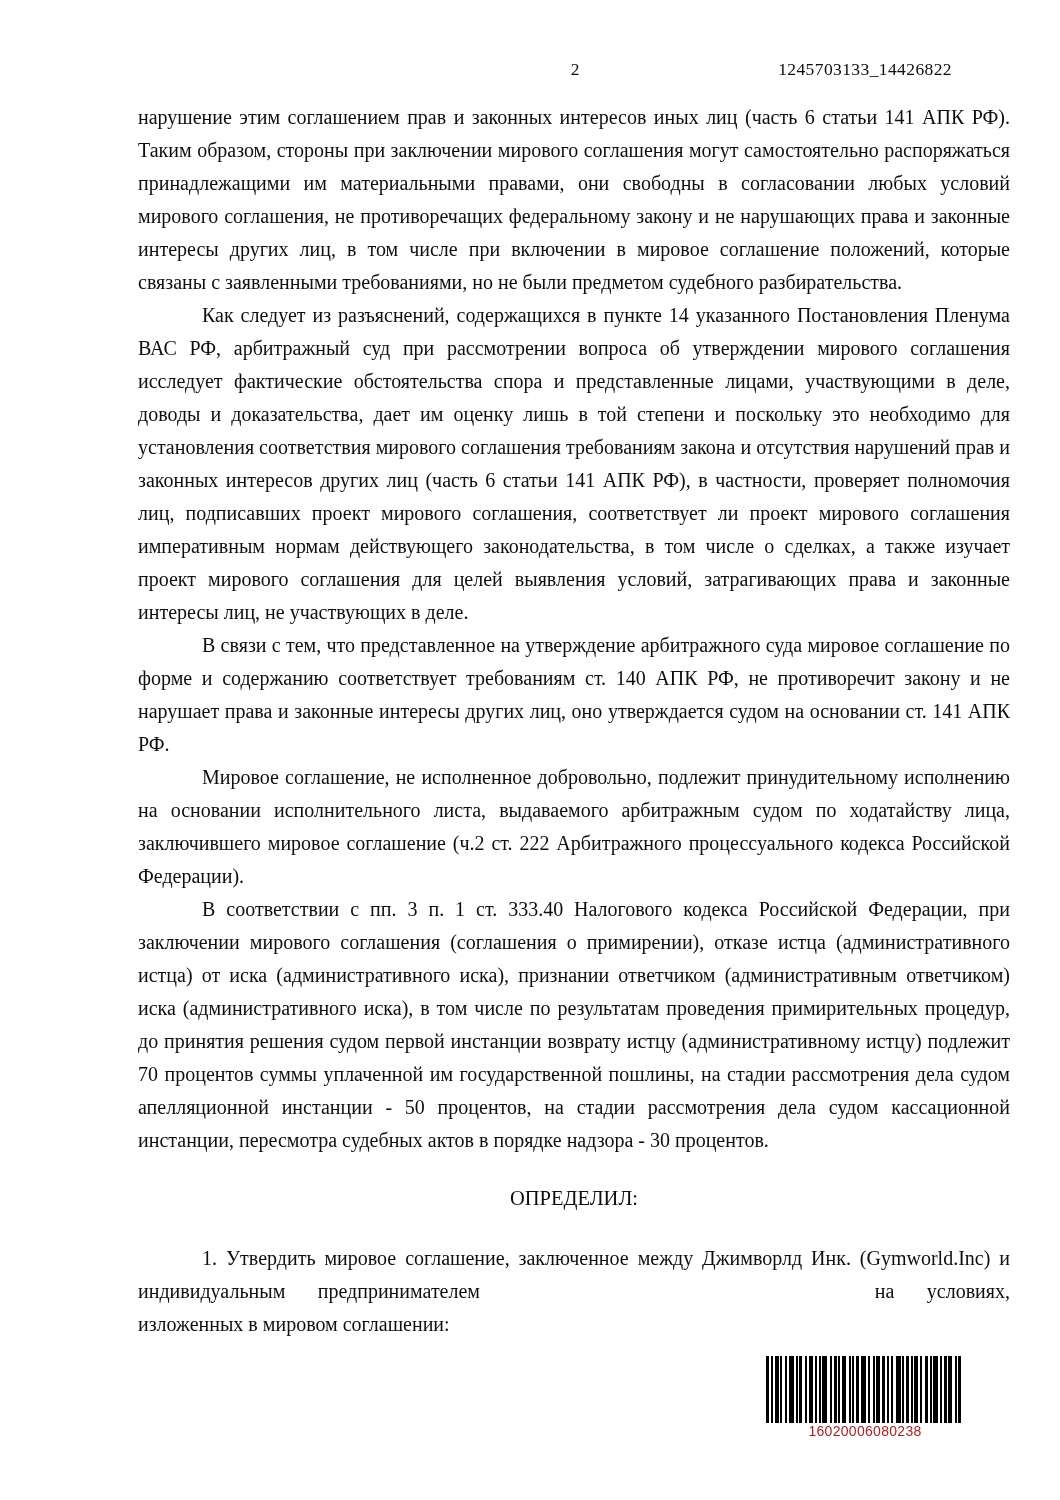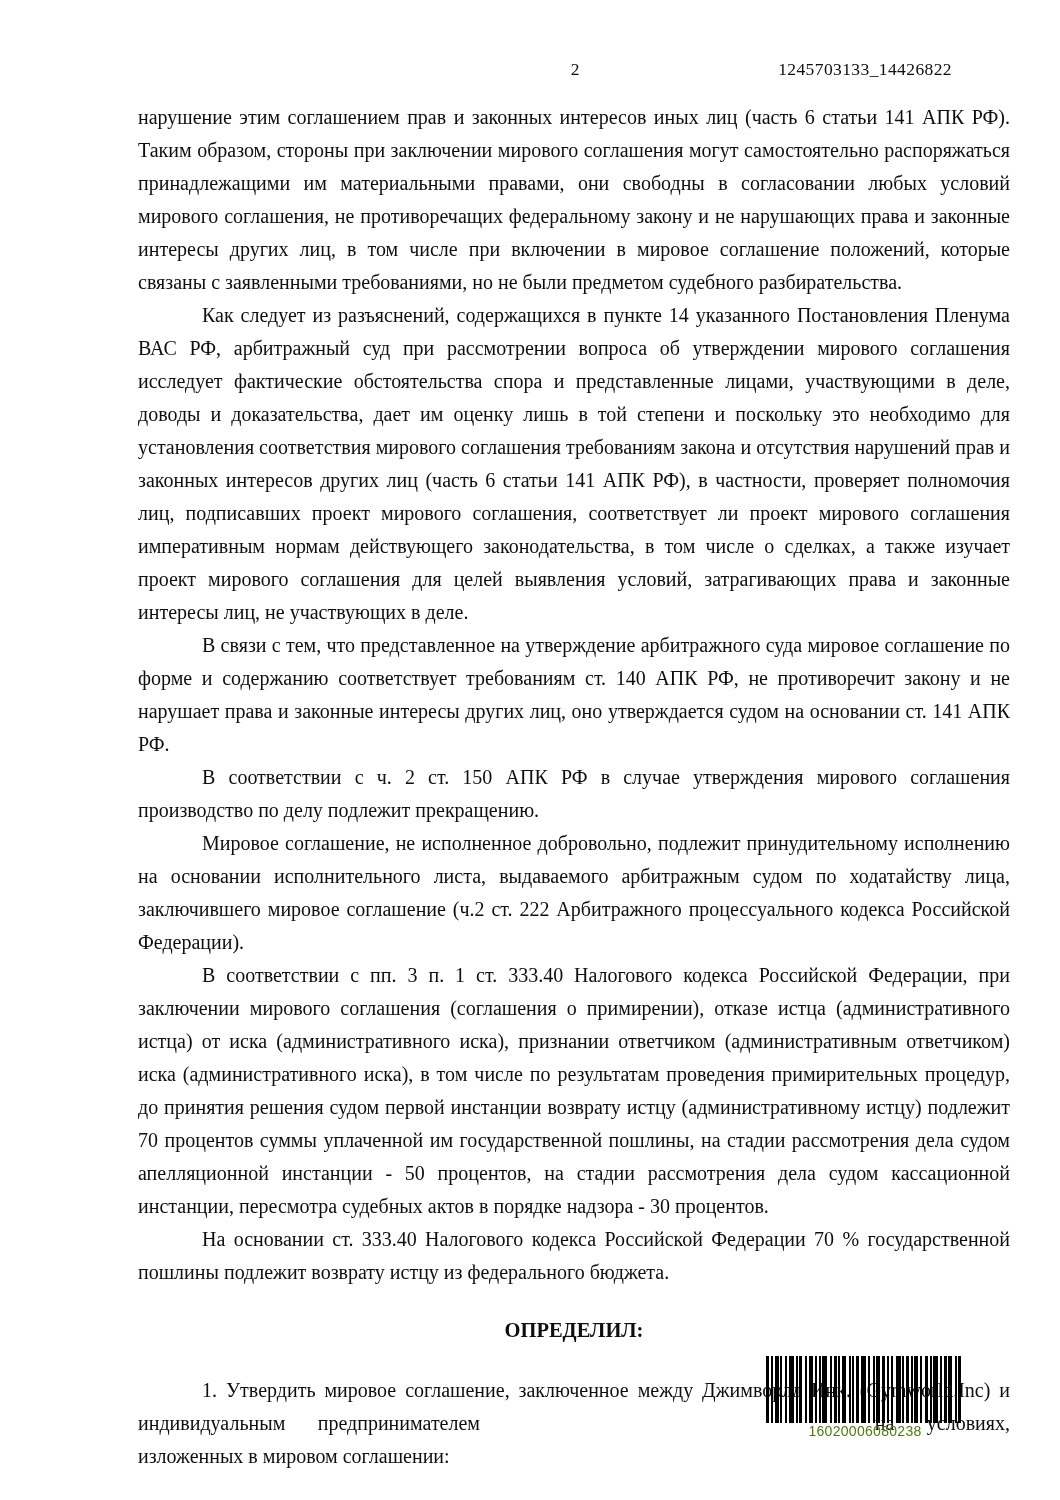--- a/index.html
+++ b/index.html
@@ -22,51 +22,49 @@
     font-size:20px;line-height:33px;
     text-align:justify;
     hyphens:none;
     margin-left:8px;
   }
   .body-p{margin:0;padding:0;}
   .body-p.indent{text-indent:64px;}
   .gap{display:inline-block;height:2px;vertical-align:baseline;}
   .ruling-heading{
     margin:25px 0 27px 0;
-    text-align:center;font-weight:700;font-size:20.5px;text-indent:0;
+    text-align:center;font-weight:400;font-size:20.5px;text-indent:0;
   }
   .barcode{
     position:absolute;left:766px;top:1356px;width:198px;
     text-align:center;
   }
   .bars{display:flex;height:67px;align-items:stretch;justify-content:flex-start;}
   .bar{background:#000;height:67px;flex:0 0 auto;}
   .barcode-num{
     font-family:"Liberation Sans", sans-serif;
-    font-size:14px;line-height:15px;margin-top:1px;color:#4d7c0f;letter-spacing:0.3px;
+    font-size:14px;line-height:15px;margin-top:1px;color:#b91c1c;letter-spacing:0.3px;
   }
 </style>
 </head>
 <body>
 
 <div class="page">
 
   <div class="header">
     <div class="page-num">2</div>
     <div class="doc-id">1245703133_14426822</div>
   </div>
 
   <div class="doc-body">
       <p class="body-p">нарушение этим соглашением прав и законных интересов иных лиц (часть 6 статьи 141 АПК РФ). Таким образом, стороны при заключении мирового соглашения могут самостоятельно распоряжаться принадлежащими им материальными правами, они свободны в согласовании любых условий мирового соглашения, не противоречащих федеральному закону и не нарушающих права и законные интересы других лиц, в том числе при включении в мировое соглашение положений, которые связаны с заявленными требованиями, но не были предметом судебного разбирательства.</p>
       <p class="body-p indent">Как следует из разъяснений, содержащихся в пункте 14 указанного Постановления Пленума ВАС РФ, арбитражный суд при рассмотрении вопроса об утверждении мирового соглашения исследует фактические обстоятельства спора и представленные лицами, участвующими в деле, доводы и доказательства, дает им оценку лишь в той степени и поскольку это необходимо для установления соответствия мирового соглашения требованиям закона и отсутствия нарушений прав и законных интересов других лиц (часть 6 статьи 141 АПК РФ), в частности, проверяет полномочия лиц, подписавших проект мирового соглашения, соответствует ли проект мирового соглашения императивным нормам действующего законодательства, в том числе о сделках, а также изучает проект мирового соглашения для целей выявления условий, затрагивающих права и законные интересы лиц, не участвующих в деле.</p>
       <p class="body-p indent">В связи с тем, что представленное на утверждение арбитражного суда мировое соглашение по форме и содержанию соответствует требованиям ст. 140 АПК РФ, не противоречит закону и не нарушает права и законные интересы других лиц, оно утверждается судом на основании ст. 141 АПК РФ.</p>
-      <p class="body-p indent">В соответствии с ч. 2 ст. 150 АПК РФ в случае утверждения мирового соглашения производство по делу подлежит прекращению.</p>
       <p class="body-p indent">Мировое соглашение, не исполненное добровольно, подлежит принудительному исполнению на основании исполнительного листа, выдаваемого арбитражным судом по ходатайству лица, заключившего мировое соглашение (ч.2 ст. 222 Арбитражного процессуального кодекса Российской Федерации).</p>
       <p class="body-p indent">В соответствии с пп. 3 п. 1 ст. 333.40 Налогового кодекса Российской Федерации, при заключении мирового соглашения (соглашения о примирении), отказе истца (административного истца) от иска (административного иска), признании ответчиком (административным ответчиком) иска (административного иска), в том числе по результатам проведения примирительных процедур, до принятия решения судом первой инстанции возврату истцу (административному истцу) подлежит 70 процентов суммы уплаченной им государственной пошлины, на стадии рассмотрения дела судом апелляционной инстанции - 50 процентов, на стадии рассмотрения дела судом кассационной инстанции, пересмотра судебных актов в порядке надзора - 30 процентов.</p>
-      <p class="body-p indent">На основании ст. 333.40 Налогового кодекса Российской Федерации 70 % государственной пошлины подлежит возврату истцу из федерального бюджета.</p>
       <div class="ruling-heading">ОПРЕДЕЛИЛ:</div>
       <p class="body-p indent">1. Утвердить мировое соглашение, заключенное между Джимворлд Инк. (Gymworld.Inc) и индивидуальным предпринимателем <span class="gap" style="width: 330px;"></span> на условиях, изложенных в мировом соглашении:</p>
     </div>
 
   <div class="barcode">
     <div class="bars">
         <div class="bar" style="width: 3px; margin-right: 2px;"></div>
         <div class="bar" style="width: 2px; margin-right: 2px;"></div>
         <div class="bar" style="width: 4px; margin-right: 1px;"></div>
         <div class="bar" style="width: 2px; margin-right: 3px;"></div>

